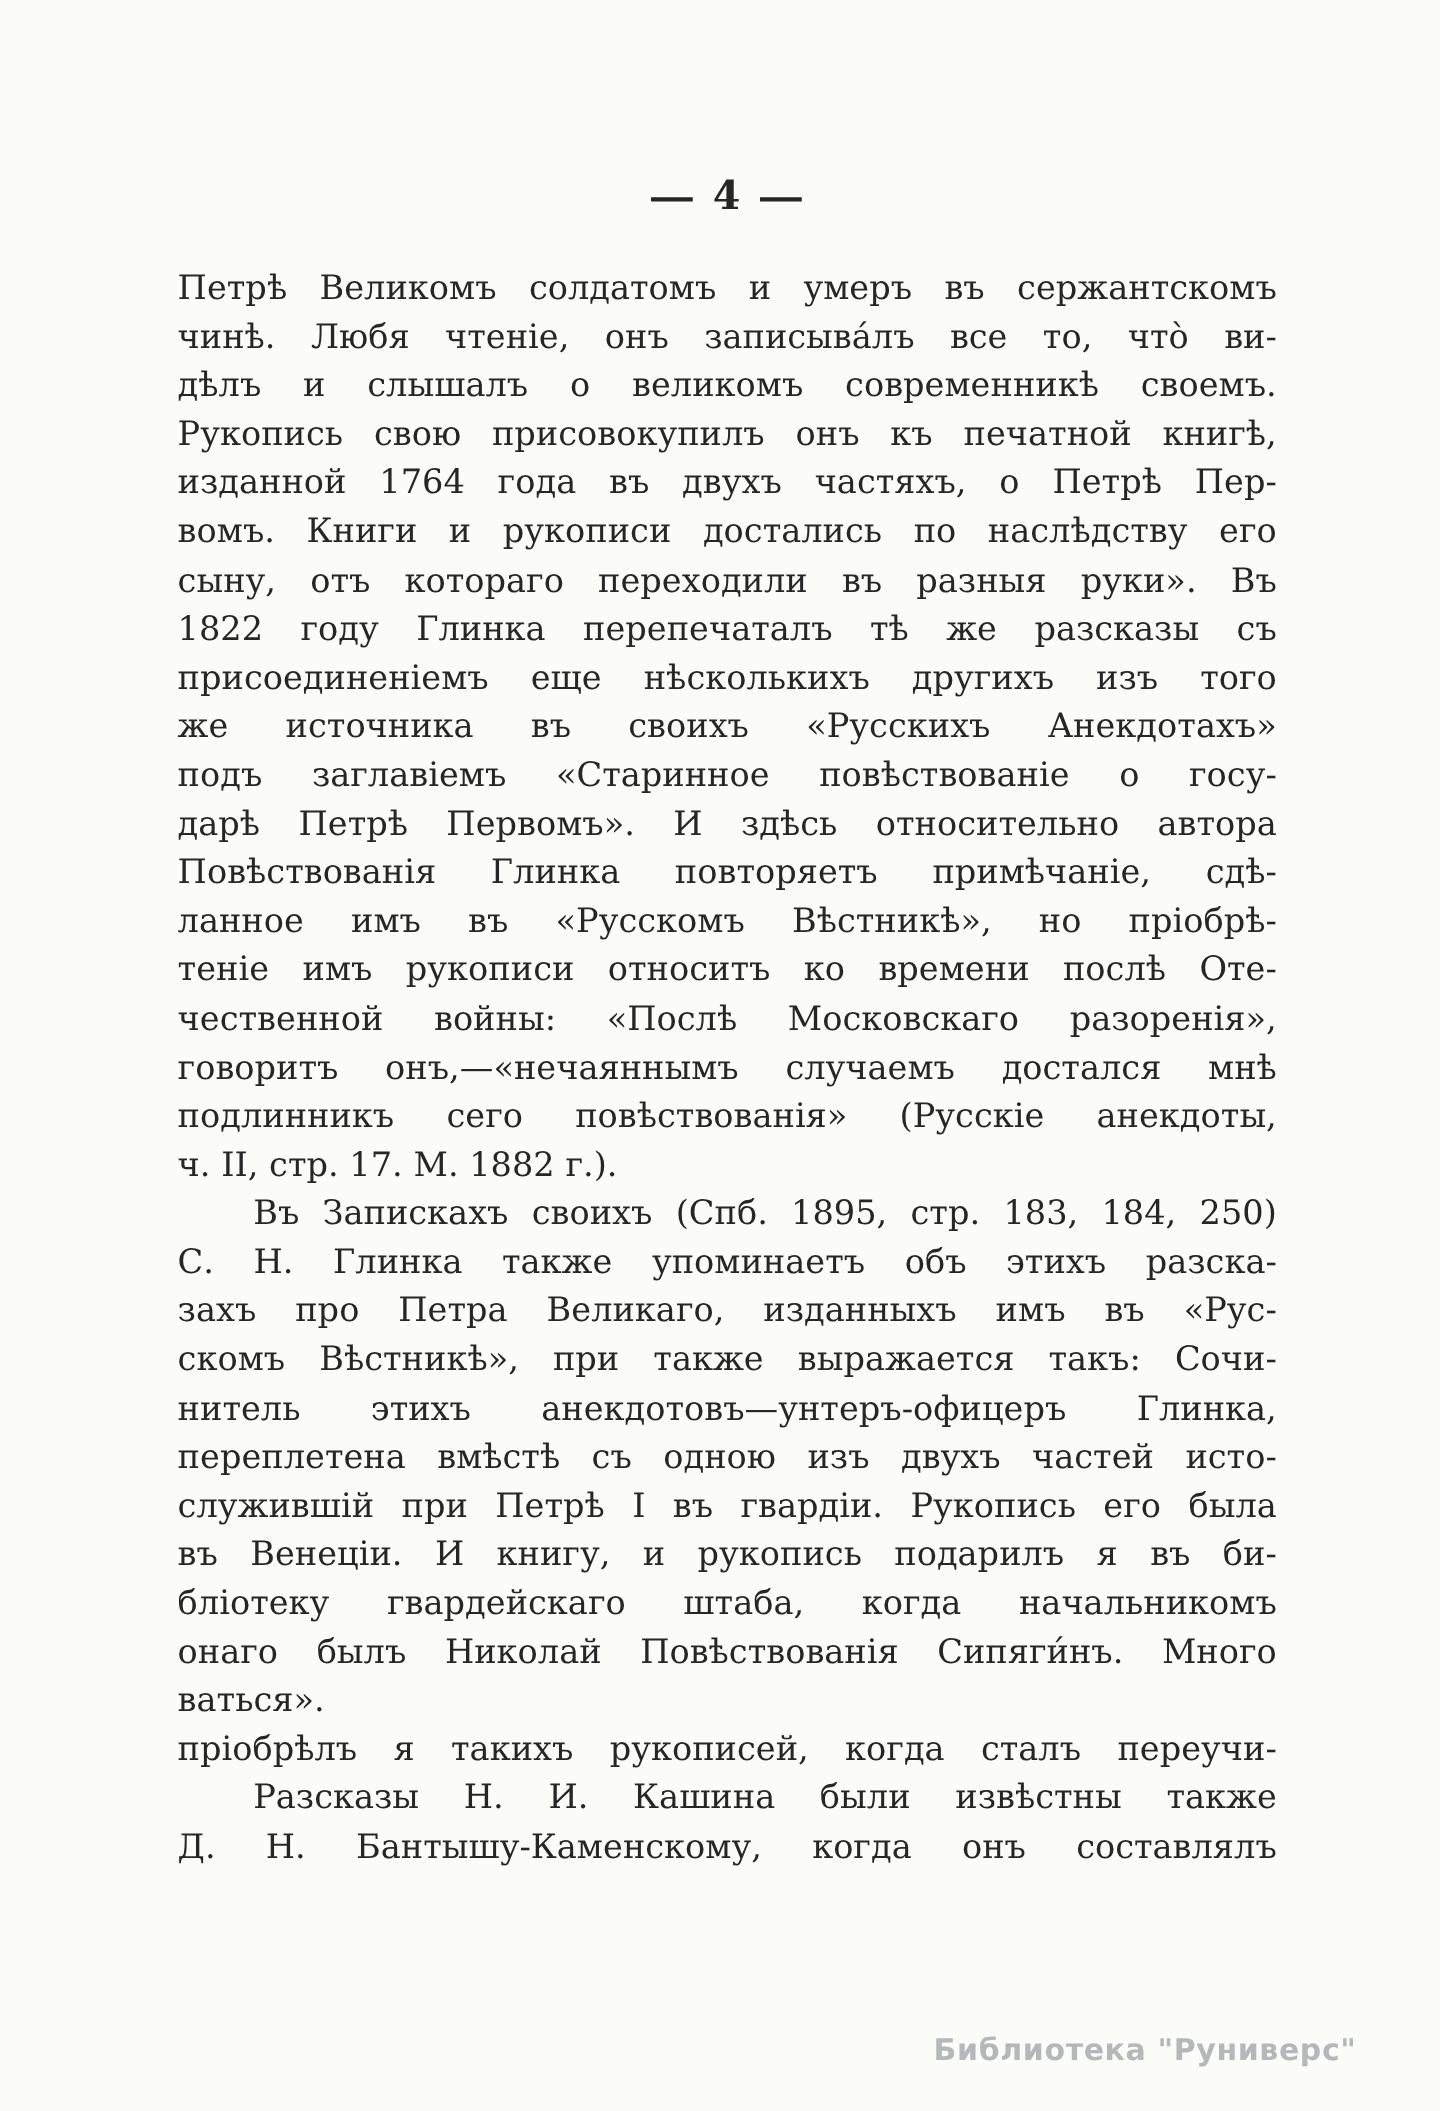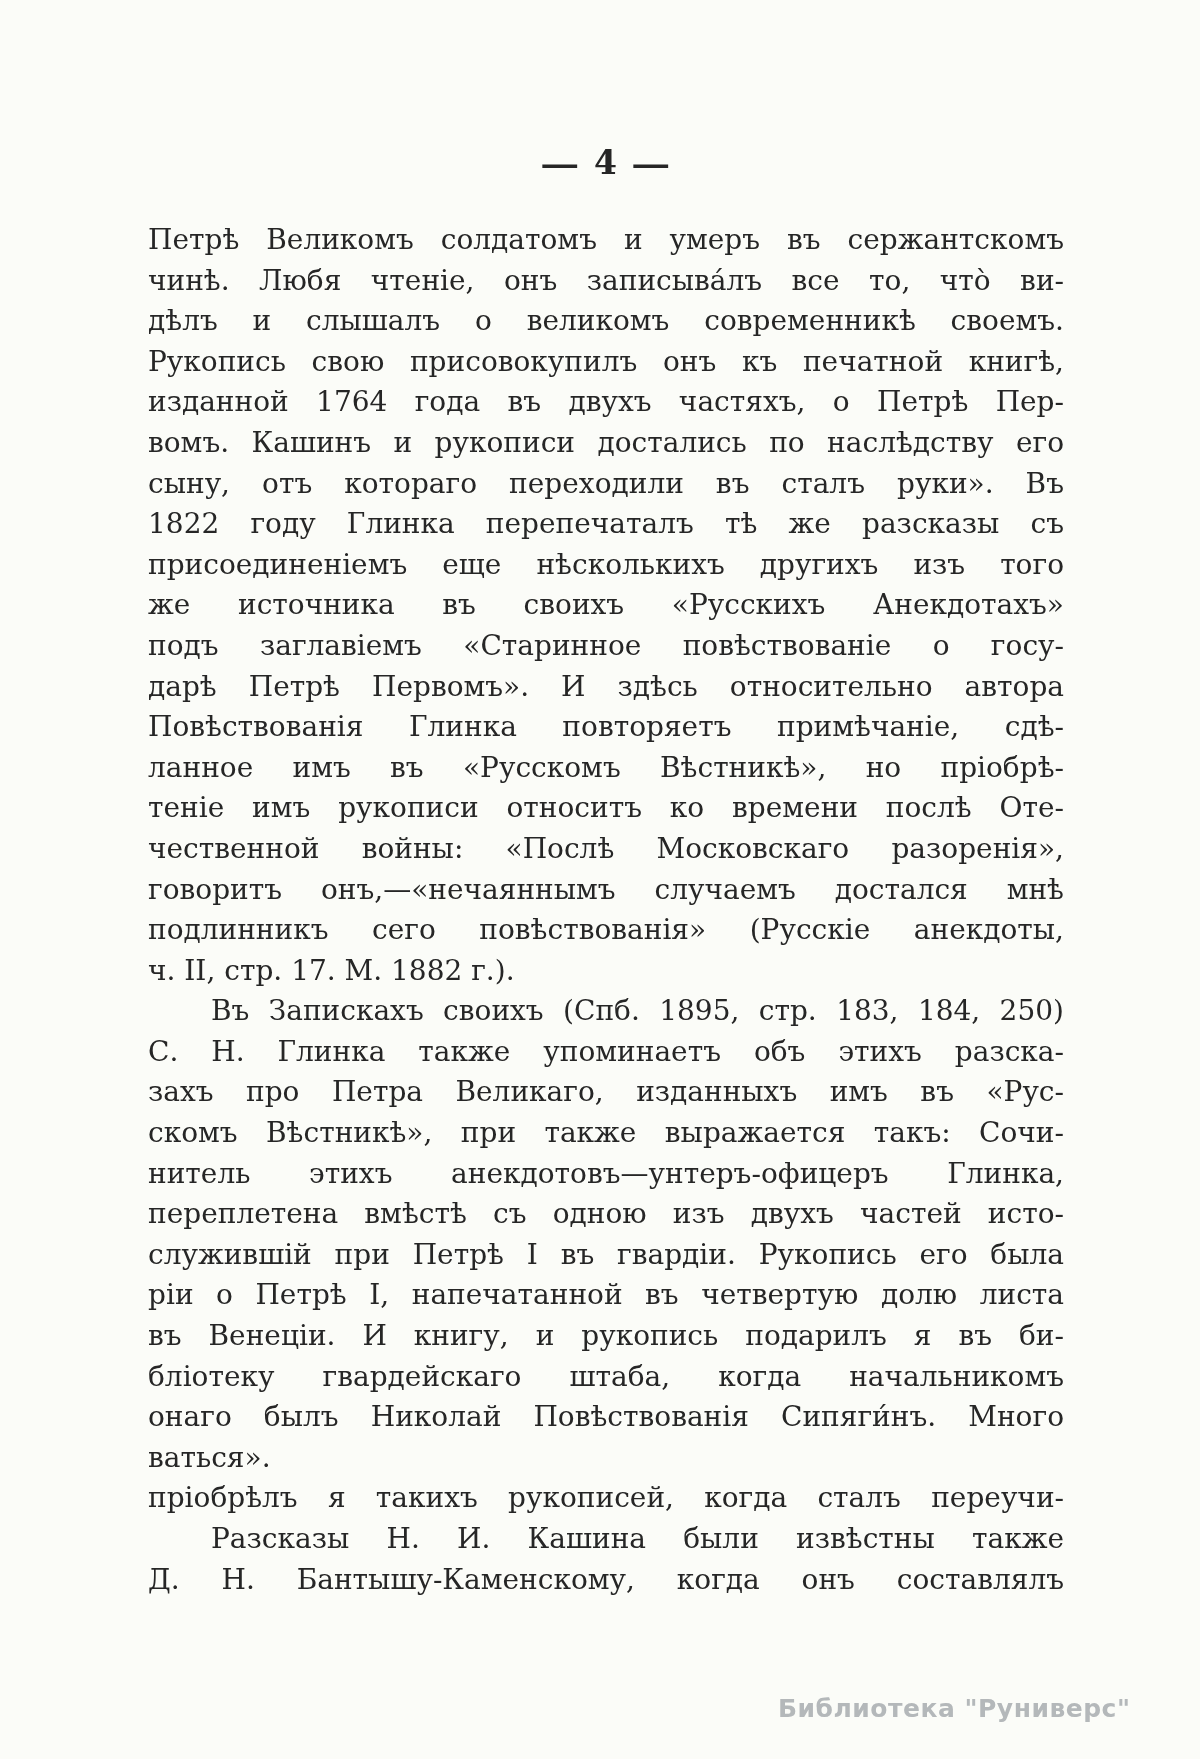--- a/index.html
+++ b/index.html
@@ -84,42 +84,41 @@
   <div class="page-header">
     <span class="dash">—</span><span class="page-number">4</span><span class="dash">—</span>
   </div>
 
   <div class="text-block">
       <div class="textline">Петрѣ Великомъ солдатомъ и умеръ въ сержантскомъ</div>
       <div class="textline">чинѣ. Любя чтеніе, онъ записыва́лъ все то, что̀ ви-</div>
       <div class="textline">дѣлъ и слышалъ о великомъ современникѣ своемъ.</div>
       <div class="textline">Рукопись свою присовокупилъ онъ къ печатной книгѣ,</div>
       <div class="textline">изданной 1764 года въ двухъ частяхъ, о Петрѣ Пер-</div>
-      <div class="textline">вомъ. Кашинъ и рукописи достались по наслѣдству его</div>
-      <div class="textline">сыну, отъ котораго переходили въ сталъ руки». Въ</div>
+      <div class="textline">вомъ. Книги и рукописи достались по наслѣдству его</div>
+      <div class="textline">сыну, отъ котораго переходили въ разныя руки». Въ</div>
       <div class="textline">1822 году Глинка перепечаталъ тѣ же разсказы съ</div>
       <div class="textline">присоединеніемъ еще нѣсколькихъ другихъ изъ того</div>
       <div class="textline">же источника въ своихъ «Русскихъ Анекдотахъ»</div>
       <div class="textline">подъ заглавіемъ «Старинное повѣствованіе о госу-</div>
       <div class="textline">дарѣ Петрѣ Первомъ». И здѣсь относительно автора</div>
       <div class="textline">Повѣствованія Глинка повторяетъ примѣчаніе, сдѣ-</div>
       <div class="textline">ланное имъ въ «Русскомъ Вѣстникѣ», но пріобрѣ-</div>
       <div class="textline">теніе имъ рукописи относитъ ко времени послѣ Оте-</div>
       <div class="textline">чественной войны: «Послѣ Московскаго разоренія»,</div>
       <div class="textline">говоритъ онъ,—«нечаяннымъ случаемъ достался мнѣ</div>
       <div class="textline">подлинникъ сего повѣствованія» (Русскіе анекдоты,</div>
       <div class="textline endline">ч. II, стр. 17. М. 1882 г.).</div>
       <div class="textline indent">Въ Запискахъ своихъ (Спб. 1895, стр. 183, 184, 250)</div>
       <div class="textline">С. Н. Глинка также упоминаетъ объ этихъ разска-</div>
       <div class="textline">захъ про Петра Великаго, изданныхъ имъ въ «Рус-</div>
       <div class="textline">скомъ Вѣстникѣ», при также выражается такъ: Сочи-</div>
       <div class="textline">нитель этихъ анекдотовъ—унтеръ-офицеръ Глинка,</div>
       <div class="textline">переплетена вмѣстѣ съ одною изъ двухъ частей исто-</div>
       <div class="textline">служившій при Петрѣ I въ гвардіи. Рукопись его была</div>
-      <div class="textline">ріи о Петрѣ I, напечатанной въ четвертую долю листа</div>
       <div class="textline">въ Венеціи. И книгу, и рукопись подарилъ я въ би-</div>
       <div class="textline">бліотеку гвардейскаго штаба, когда начальникомъ</div>
       <div class="textline">онаго былъ Николай Повѣствованія Сипяги́нъ. Много</div>
       <div class="textline endline">ваться».</div>
       <div class="textline">пріобрѣлъ я такихъ рукописей, когда сталъ переучи-</div>
       <div class="textline indent">Разсказы Н. И. Кашина были извѣстны также</div>
       <div class="textline">Д. Н. Бантышу-Каменскому, когда онъ составлялъ</div>
     </div>
 
   <div class="watermark">Библиотека "Руниверс"</div>

